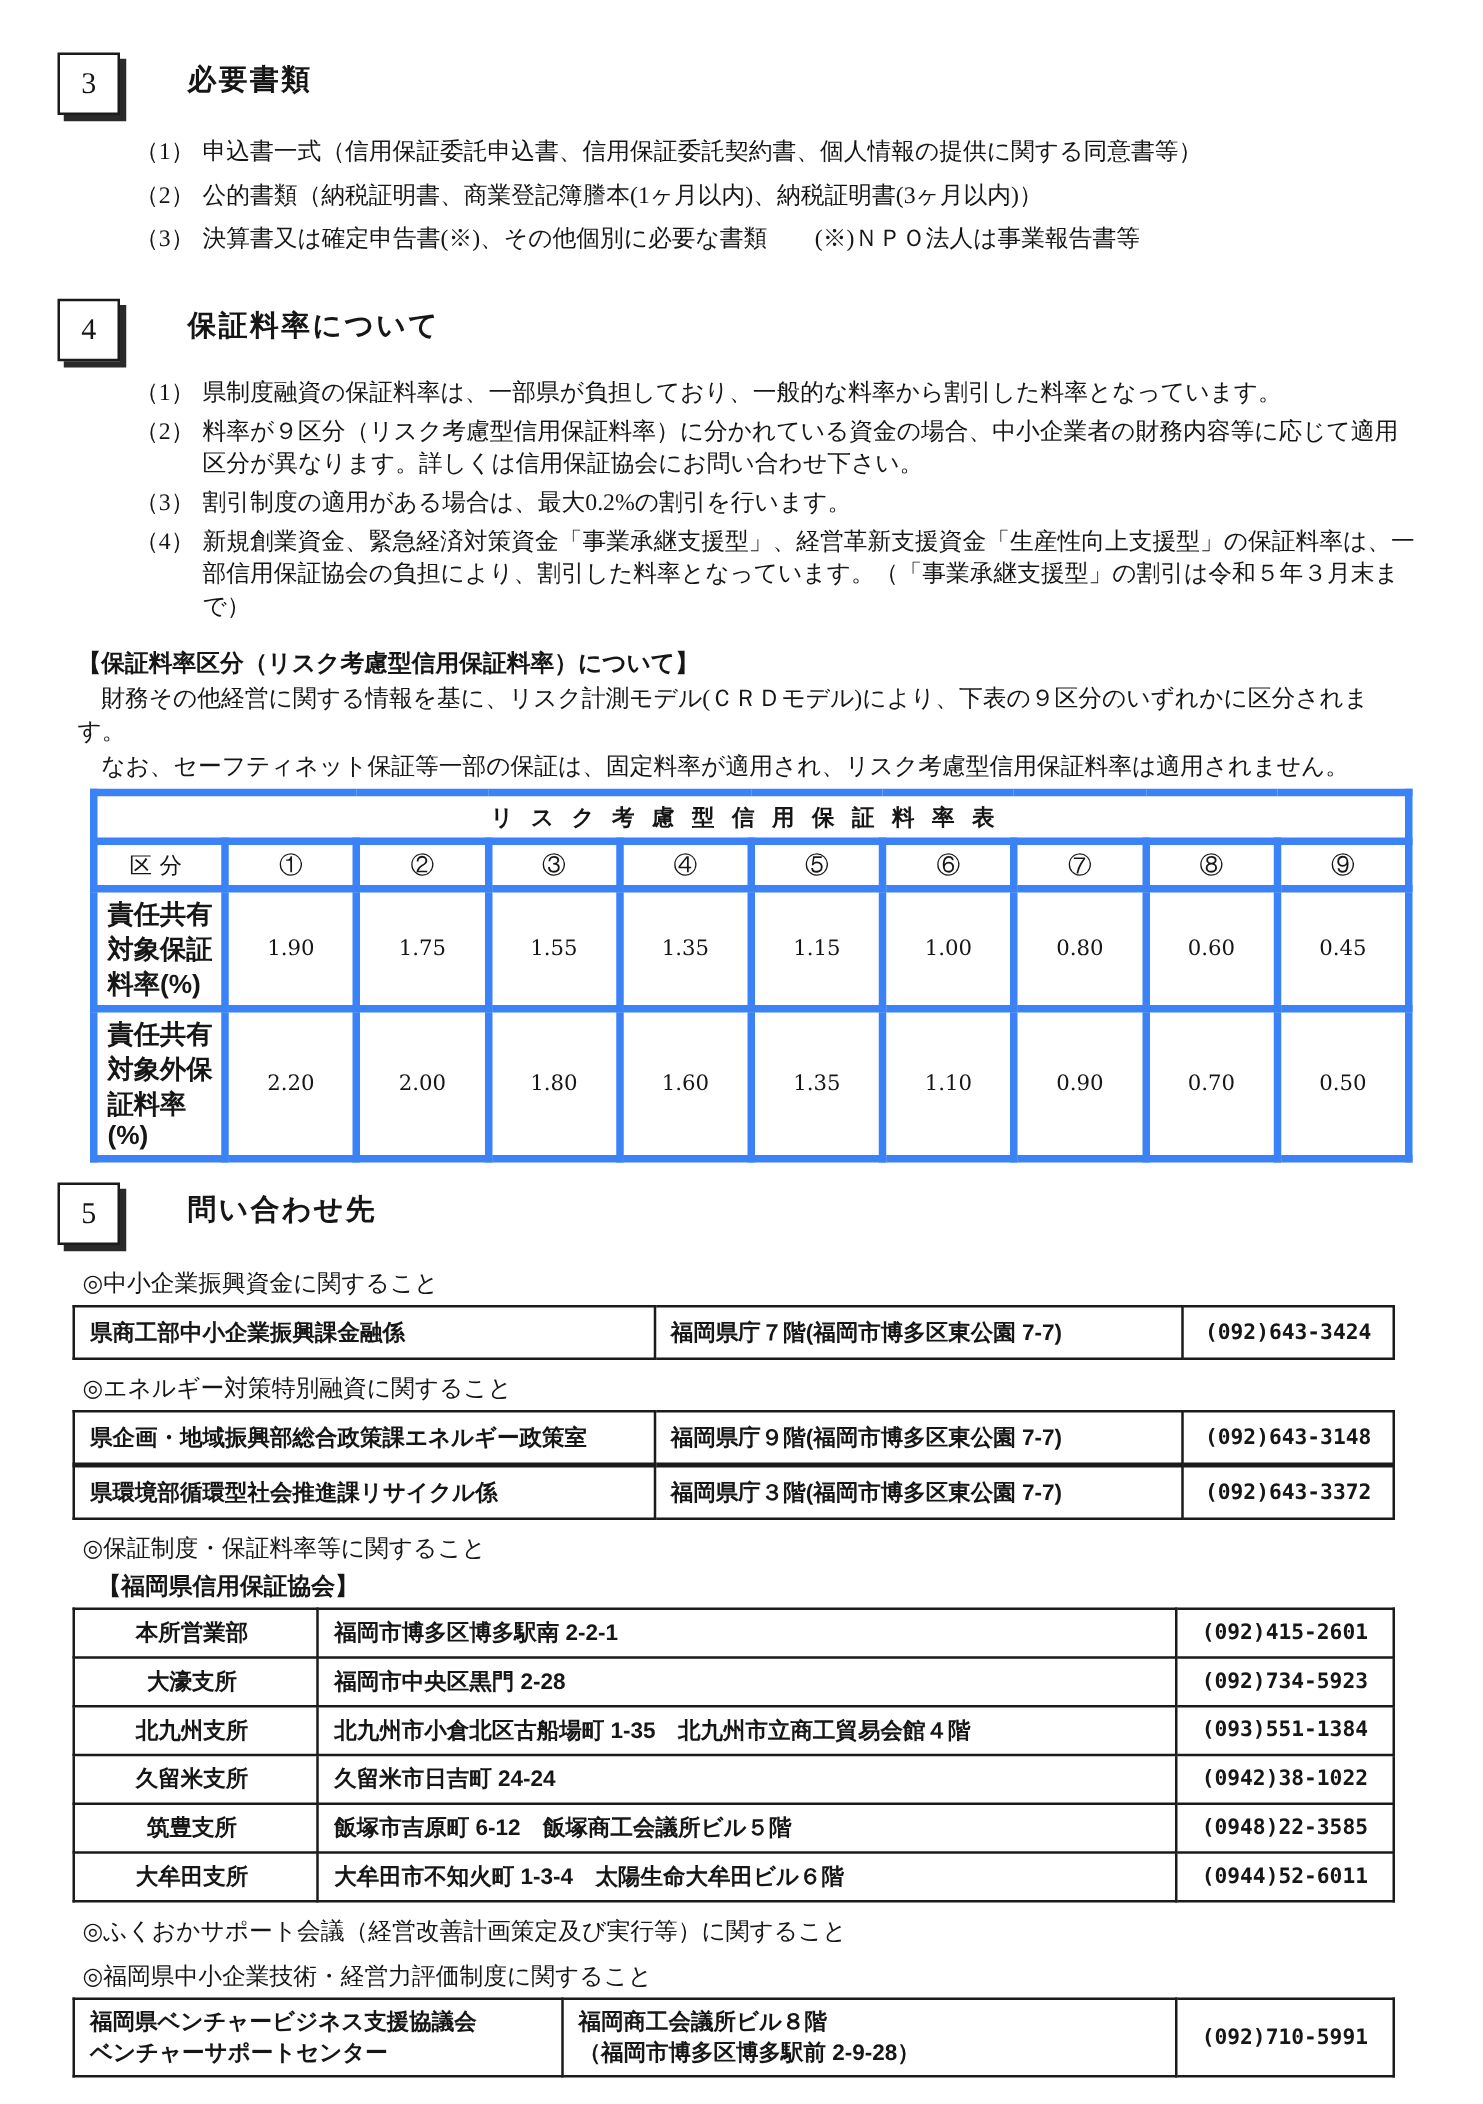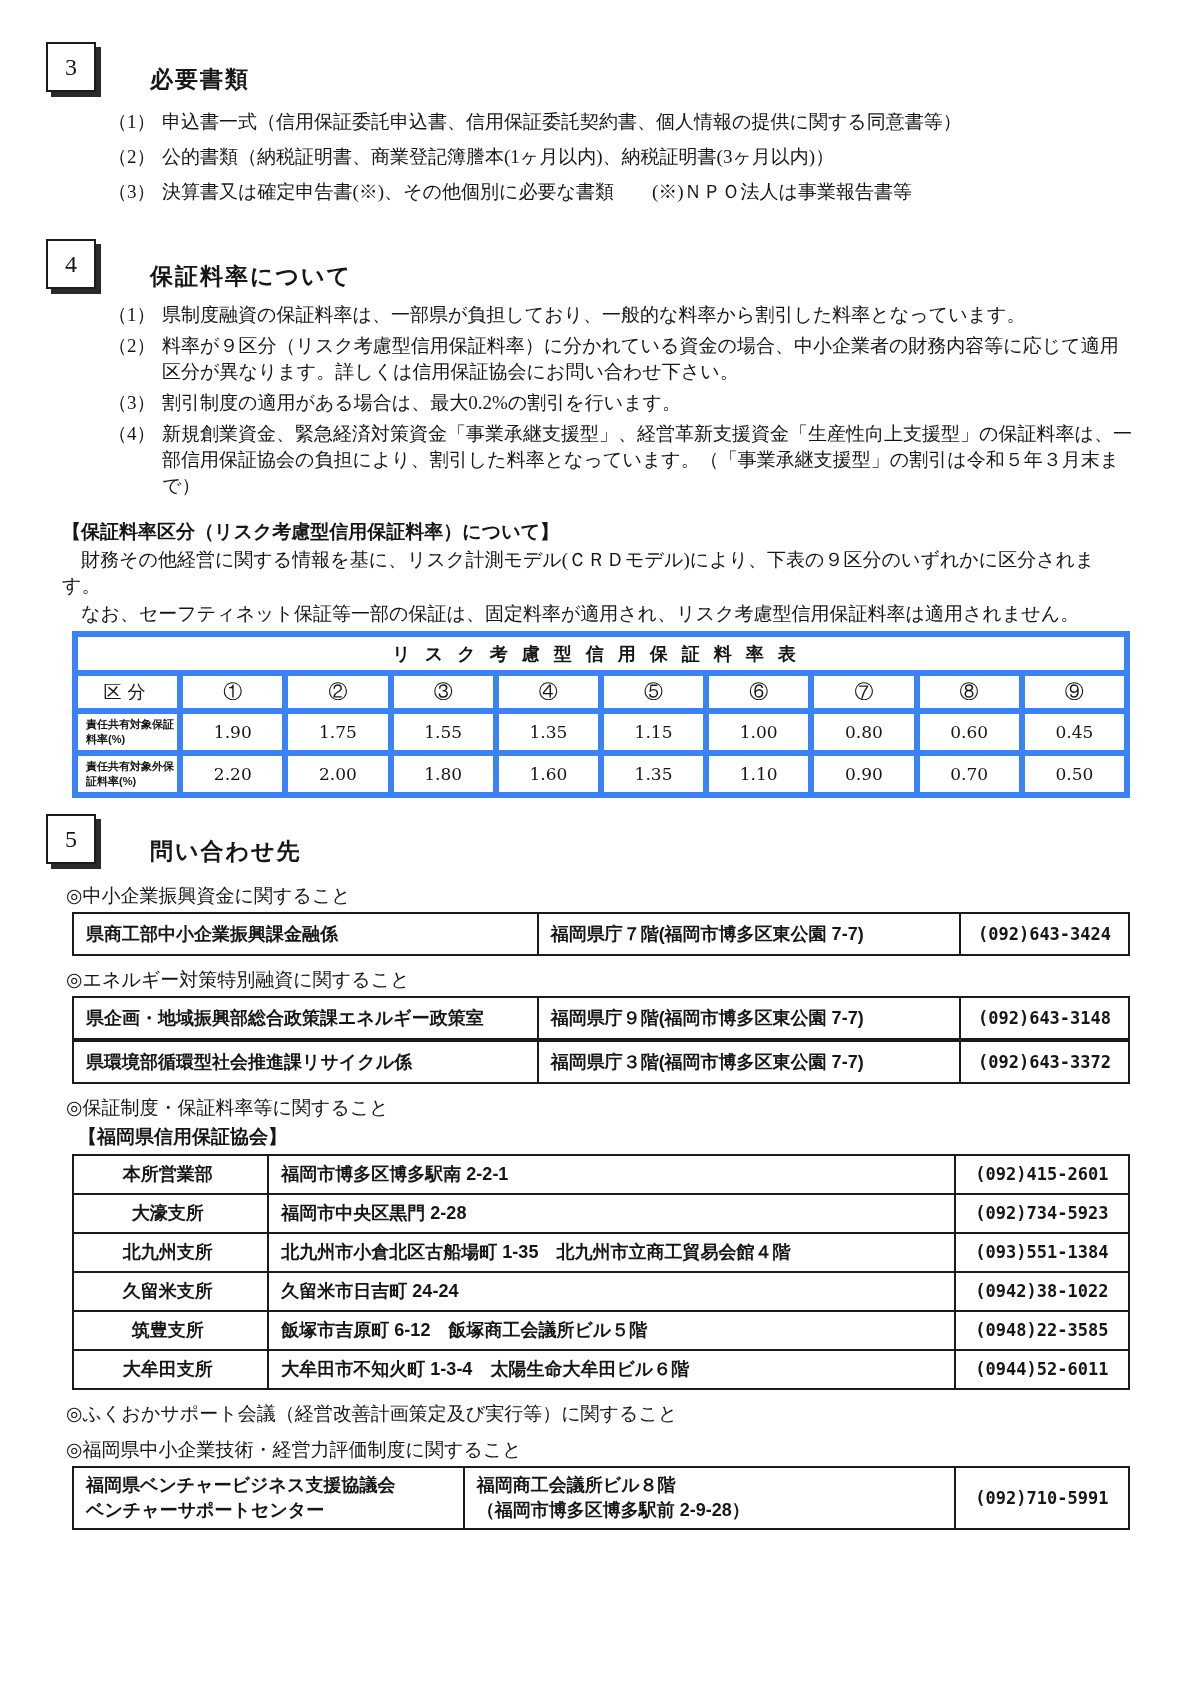--- a/index.html
+++ b/index.html
@@ -11,21 +11,21 @@
   .page{padding:42px 54px 0 46px;box-sizing:border-box;}
 
   
   .sec-head{display:flex;align-items:flex-start;height:58px;}
   .numbox{
     width:46px;height:46px;border:2px solid #1b1b1b;background:#fff;
     box-shadow:5px 5px 0 #2a2a2a;display:flex;align-items:center;justify-content:center;
     font-size:24px;font-family:"Liberation Serif","DejaVu Serif",serif;
   }
   .sec-title{
-    margin:22px 0 0 54px;font-size:23px;font-weight:bold;letter-spacing:2px;
+    margin:6px 0 0 54px;font-size:23px;font-weight:bold;letter-spacing:2px;
     font-family:"Liberation Sans","DejaVu Sans",sans-serif;
   }
   
   .items{margin:4px 0 0 62px;}
   .item{display:flex;margin:9px 0;font-size:19px;line-height:26px;}
   .item .marker{flex:0 0 54px;}
   .item .itext{flex:1;}
   .sec4 .item{margin:5px 0;}
 
   
@@ -40,30 +40,30 @@
     border:6px solid #3b82f6;text-align:center;font-size:17px;
     padding:3px 2px;
   }
   .rate-table .rt-title{
     font-size:18px;font-weight:bold;letter-spacing:14px;height:27px;
     font-family:"Liberation Sans","DejaVu Sans",sans-serif;
   }
   .rate-table .rt-corner{font-size:18px;letter-spacing:6px;height:26px;}
   .rate-table .rt-circ{font-size:19px;}
   .rate-table .rt-label{
-    text-align:left;padding-left:8px;font-weight:bold;font-size:11px;
+    text-align:left;padding-left:8px;font-weight:bold;font-size:21px;
     font-family:"Liberation Sans","DejaVu Sans",sans-serif;height:30px;
   }
   .rate-table .rt-val{font-family:"DejaVu Serif","Liberation Serif",serif;font-size:17px;border-radius:12px;}
 
   
   .contacts{margin-top:16px;}
   .g-head{margin:12px 0 4px 20px;font-size:19px;line-height:24px;}
   .g-sub{margin:2px 0 4px 32px;font-size:19px;font-weight:bold;font-family:"Liberation Sans","DejaVu Sans",sans-serif;}
-  .c-table{margin-left:26px;width:1058px;table-layout:fixed;}
+  .c-table{margin-left:12px;width:1058px;table-layout:fixed;}
   .c-table td{
     border:2px solid #1b1b1b;font-size:18px;line-height:25px;
     font-family:"Liberation Sans","DejaVu Sans",sans-serif;font-weight:bold;
     padding:5px 8px;vertical-align:middle;
   }
   .c-table .cname{padding-left:12px;}
   .c-table .caddr{padding-left:12px;}
   .c-table .ctel{
     text-align:center;font-family:"DejaVu Sans Mono","Liberation Mono",monospace;
     font-weight:bold;font-size:17px;letter-spacing:0px;padding:5px 2px;

